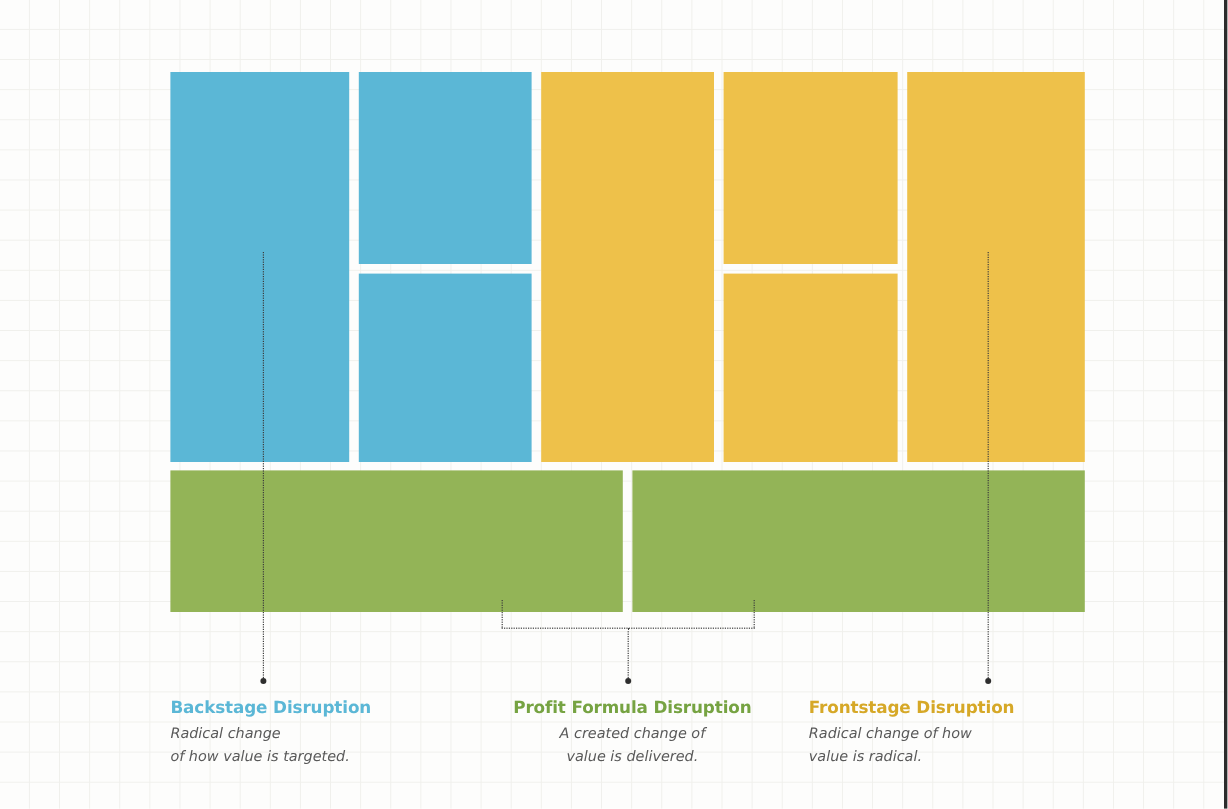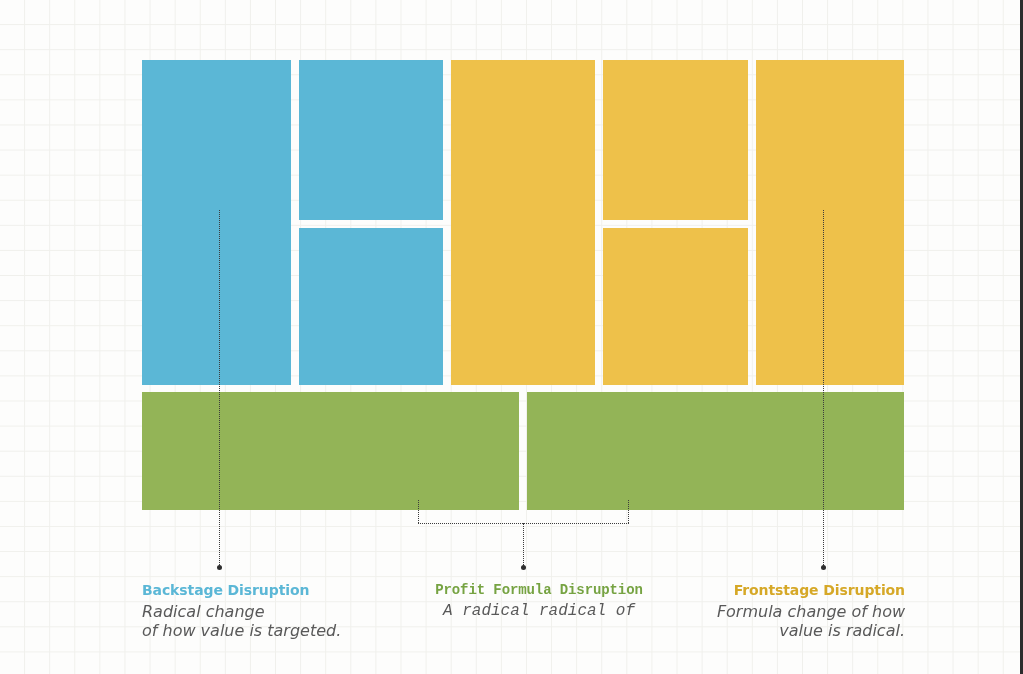--- a/index.html
+++ b/index.html
@@ -64,30 +64,30 @@
   .caption .title {
     font-weight: bold;
     font-size: 14px;
     letter-spacing: -0.1px;
     margin-bottom: 2px;
     display: block;
   }
   .caption .desc {
     font-style: italic;
     color: #595959;
-    font-size: 16px;
+    font-size: 12px;
     display: block;
   }
   .t-blue   { color: #5bb7d6; }
   .t-green  { color: #76a342; }
   .t-yellow { color: #d6a827; }
 
   .align-left   { text-align: left; }
   .align-center { text-align: center; }
-  .align-right  { text-align: right; }
+  .align-right  { }
 </style>
 </head>
 <body>
 
 <div id="stage">
 
   <div class="block blue" style="left:142px; top:60px;  width:149px; height:325px;"></div>
   <div class="block blue" style="left:299px; top:60px;  width:144px; height:160px;"></div>
   <div class="block blue" style="left:299px; top:228px; width:144px; height:157px;"></div>
 
@@ -110,24 +110,25 @@
 
   <div class="vline" style="left:823px; top:210px; height:357px;"></div>
   <div class="enddot" style="left:821px; top:565px;"></div>
 
   <div class="caption align-left" style="left:142px; top:581px; width:230px;">
     <span class="title t-blue">Backstage Disruption</span>
     <span class="desc">Radical change</span>
     <span class="desc">of how value is targeted.</span>
   </div>
 
-  <div class="caption align-center" style="left:424px; top:581px; width:230px;font-family:Liberation Mono, monospace;">
+  <div class="caption align-center" style="left:412px; top:581px; width:230px;">
     <span class="title t-green">Profit Formula Disruption</span>
-    <span class="desc">A radical radical of</span>
+    <span class="desc">A created change of</span>
+    <span class="desc">value is delivered.</span>
   </div>
 
   <div class="caption align-right" style="left:674px; top:581px; width:231px;">
     <span class="title t-yellow">Frontstage Disruption</span>
-    <span class="desc">Formula change of how</span>
+    <span class="desc">Radical change of how</span>
     <span class="desc">value is radical.</span>
   </div>
 
 </div>
 
 </body></html>

